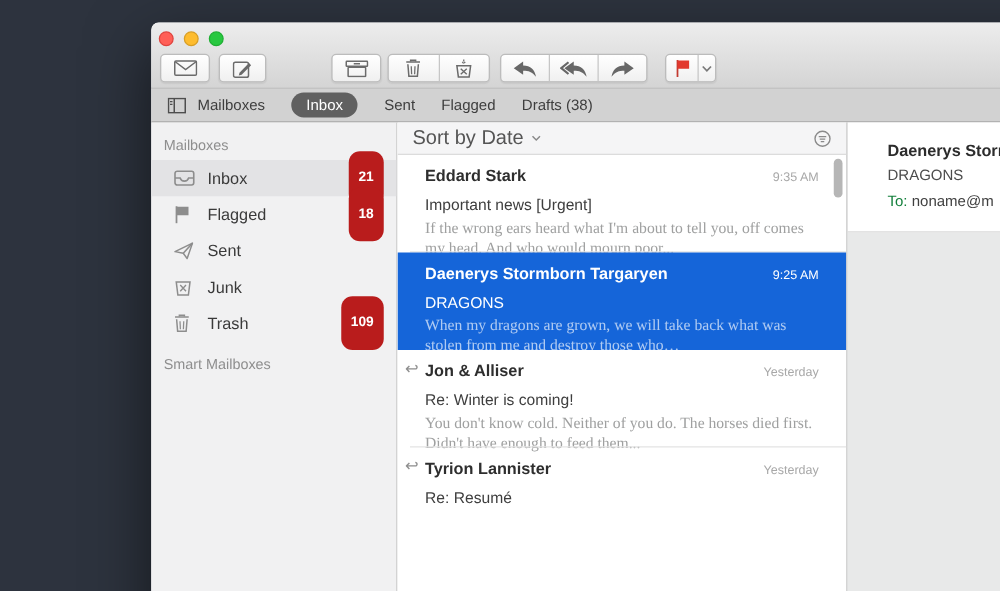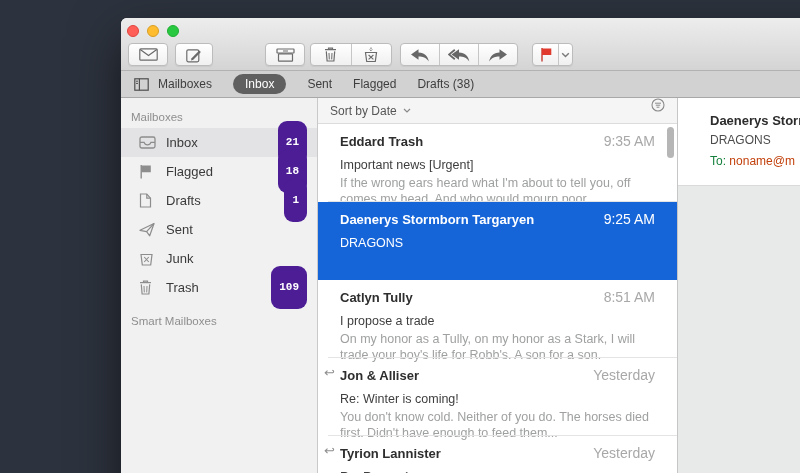--- a/index.html
+++ b/index.html
@@ -42,46 +42,46 @@
   .fav-item{margin-right:21px;white-space:nowrap;}
   .fav-pill{background:#606060;color:#fff;padding:3px 12px;border-radius:10px;margin-right:21px;}
   
   .content{display:flex;height:calc(100% - 79px);}
   
   .sidebar{width:197px;background:#f1f1f2;border-right:1px solid #c9c9c9;box-sizing:border-box;padding-top:6px;flex:none;}
   .side-header{color:#8e8e8e;font-size:11.5px;padding:7px 10px 5px 10px;}
   .side-item{height:29px;display:flex;align-items:center;padding:0 10px 0 18px;font-size:13px;color:#3a3a3a;}
   .side-item.sel{background:#e3e3e5;}
   .side-icon{width:18px;margin-right:9px;display:flex;align-items:center;}
-  .badge{margin-left:auto;background:#4c1d95;color:#fff;font-size:11px;font-weight:bold;padding:16px 8px;border-radius:9px;line-height:11px;font-family:Liberation Mono, monospace;}
+  .badge{margin-left:auto;background:#b91c1c;color:#fff;font-size:11px;font-weight:bold;padding:16px 8px;border-radius:9px;line-height:11px;}
   
   .list{width:360px;background:#fff;border-right:1px solid #c6c6c6;box-sizing:border-box;position:relative;flex:none;overflow:hidden;}
-  .sortbar{height:25px;background:#f5f5f6;border-bottom:1px solid #dcdcdc;display:flex;padding:0 12px;font-size:12px;color:#555;}
+  .sortbar{height:25px;background:#f5f5f6;border-bottom:1px solid #dcdcdc;display:flex;align-items:center;padding:0 12px;font-size:16px;color:#555;}
   .sort-chevron{margin-left:6px;display:flex;}
   .filter-btn{margin-left:auto;display:flex;}
   .msg-row{height:78px;box-sizing:border-box;padding:9px 22px 0 22px;position:relative;}
   .msg-sep{position:absolute;bottom:0;left:10px;right:0;height:1px;background:#e4e4e4;}
   .msg-head{display:flex;align-items:baseline;}
   .msg-sender{font-weight:bold;font-size:13px;color:#2e2e2e;white-space:nowrap;}
-  .msg-time{margin-left:auto;font-size:14px;color:#a8a8a8;white-space:nowrap;}
+  .msg-time{margin-left:auto;font-size:10px;color:#a8a8a8;white-space:nowrap;}
   .msg-subject{font-size:12.5px;color:#3e3e3e;margin-top:9px;white-space:nowrap;overflow:hidden;}
-  .msg-preview{font-size:12.5px;color:#9fa0a0;line-height:16px;margin-top:3px;height:32px;overflow:hidden;}
+  .msg-preview{font-size:12.5px;color:#9fa0a0;line-height:16px;margin-top:3px;height:32px;overflow:hidden;font-family:Liberation Serif, serif;}
   .msg-row.sel{background:#1565d9;}
   .msg-row.sel .msg-sender,.msg-row.sel .msg-time,.msg-row.sel .msg-subject{color:#fff;}
   .msg-row.sel .msg-preview{color:rgba(255,255,255,.66);}
   .reply-mark{position:absolute;left:6px;top:8px;color:#8f8f8f;font-size:13px;line-height:13px;}
   .scroll-thumb{position:absolute;right:3px;top:29px;width:7px;height:31px;background:#b6b6b6;border-radius:4px;}
   
   .preview{flex:1;background:#e8e9e9;display:flex;flex-direction:column;min-width:0;}
   .pv-header{background:#fff;border-bottom:1px solid #dadada;height:88px;box-sizing:border-box;padding:15px 8px 0 32px;overflow:hidden;}
   .pv-sender{font-weight:bold;font-size:13px;color:#2c2c2c;white-space:nowrap;}
   .pv-subject{font-size:12px;color:#4c4c4c;margin-top:5px;white-space:nowrap;}
   .pv-to{font-size:12px;margin-top:7px;white-space:nowrap;}
   .pv-to .to-label{color:#15803d;}
-  .pv-to .to-value{color:#c2410c;text-align:right;}
+  .pv-to .to-value{color:#404040;text-align:right;}
   .pv-body{flex:1;}
   svg{display:block;}
 </style>
 </head>
 <body>
 
 <div class="window">
 
   <div class="chrome">
     <div class="lights">
@@ -225,30 +225,20 @@
               <svg width="13" height="15" viewBox="0 0 13 15">
                 <line x1="2.2" y1="1" x2="2.2" y2="14.5" stroke="#8d8d8d" stroke-width="1.4"></line>
                 <path d="M2.2 1.4 h9.6 v6.8 H2.2 Z" fill="#8d8d8d"></path>
               </svg>
             </span>
             <span>Flagged</span>
             <span class="badge">18</span>
           </div>
           <div class="side-item">
             <span class="side-icon">
-              <svg width="13" height="15" viewBox="0 0 13 15">
-                <path d="M1.5 1 h6.3 L11.5 5.2 v8.8 h-10 Z" fill="none" stroke="#8d8d8d" stroke-width="1.2"></path>
-                <path d="M7.8 1 v4.2 h3.7" fill="none" stroke="#8d8d8d" stroke-width="1.2"></path>
-              </svg>
-            </span>
-            <span>Drafts</span>
-            <span class="badge">1</span>
-          </div>
-          <div class="side-item">
-            <span class="side-icon">
               <svg width="16" height="15" viewBox="0 0 16 15">
                 <path d="M1 8.3 L15 1.5 L10.7 13.8 L7.6 9.6 Z" fill="none" stroke="#8d8d8d" stroke-width="1.2" stroke-linejoin="round"></path>
                 <path d="M15 1.5 L7.6 9.6" fill="none" stroke="#8d8d8d" stroke-width="1.2"></path>
               </svg>
             </span>
             <span>Sent</span>
           </div>
           <div class="side-item">
             <span class="side-icon">
               <svg width="15" height="14" viewBox="0 0 15 14">
@@ -292,42 +282,34 @@
                 <line x1="4" y1="5.2" x2="10" y2="5.2" stroke="#8a8a8a" stroke-width="1"></line>
                 <line x1="4.8" y1="7.2" x2="9.2" y2="7.2" stroke="#8a8a8a" stroke-width="1"></line>
                 <line x1="5.6" y1="9.2" x2="8.4" y2="9.2" stroke="#8a8a8a" stroke-width="1"></line>
               </svg>
           </span>
         </span>
       </div>
       <div>
           <div class="msg-row">
             <div class="msg-head">
-              <span class="msg-sender">Eddard Trash</span>
+              <span class="msg-sender">Eddard Stark</span>
               <span class="msg-time">9:35 AM</span>
             </div>
             <div class="msg-subject">Important news [Urgent]</div>
             <div class="msg-preview">If the wrong ears heard what I'm about to tell you, off comes my head. And who would mourn poor...</div>
             <div class="msg-sep"></div>
           </div>
           <div class="msg-row sel">
             <div class="msg-head">
               <span class="msg-sender">Daenerys Stormborn Targaryen</span>
               <span class="msg-time">9:25 AM</span>
             </div>
             <div class="msg-subject">DRAGONS</div>
-          </div>
-          <div class="msg-row">
-            <div class="msg-head">
-              <span class="msg-sender">Catlyn Tully</span>
-              <span class="msg-time">8:51 AM</span>
-            </div>
-            <div class="msg-subject">I propose a trade</div>
-            <div class="msg-preview">On my honor as a Tully, on my honor as a Stark, I will trade your boy's life for Robb's. A son for a son.</div>
-            <div class="msg-sep"></div>
+            <div class="msg-preview">When my dragons are grown, we will take back what was stolen from me and destroy those who…</div>
           </div>
           <div class="msg-row">
             <span class="reply-mark">↩</span>
             <div class="msg-head">
               <span class="msg-sender">Jon &amp; Alliser</span>
               <span class="msg-time">Yesterday</span>
             </div>
             <div class="msg-subject">Re: Winter is coming!</div>
             <div class="msg-preview">You don't know cold. Neither of you do. The horses died first. Didn't have enough to feed them...</div>
             <div class="msg-sep"></div>

